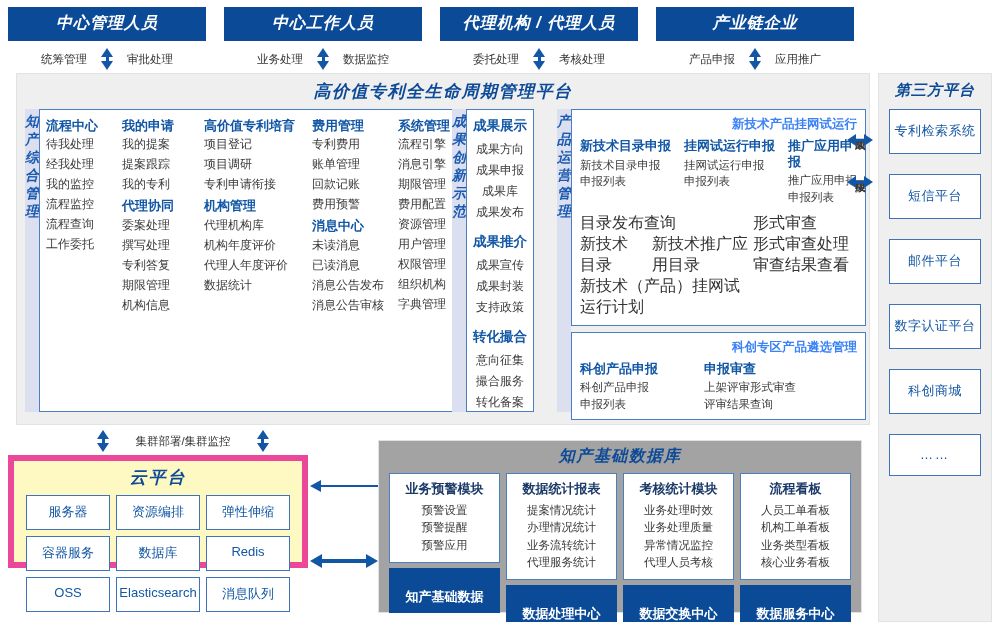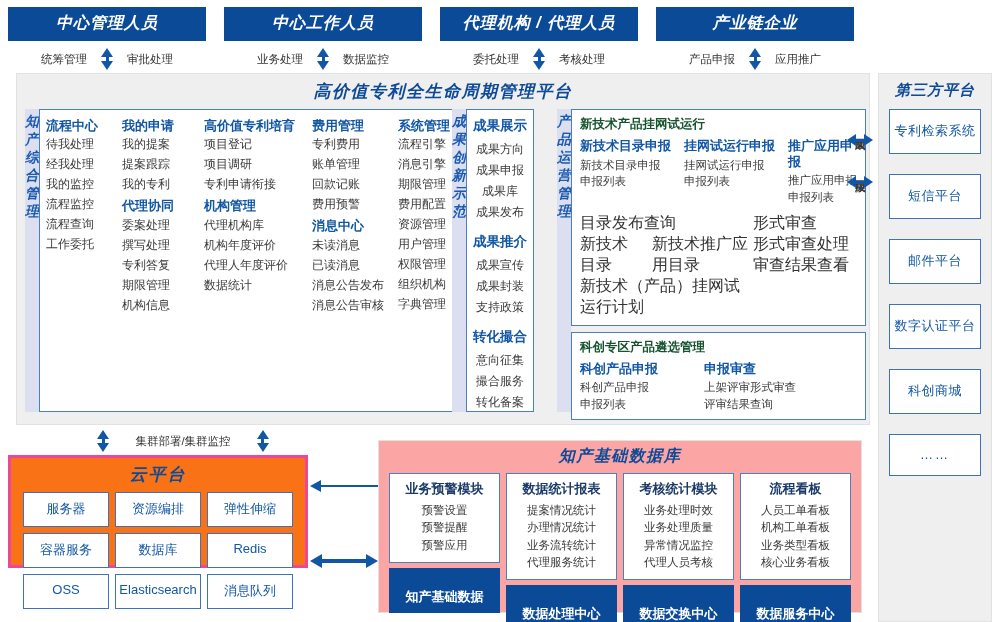--- a/index.html
+++ b/index.html
@@ -100,21 +100,21 @@
 
   
   .sect-c .sect-box {
     flex-direction: column; gap: 6px; border: none; background: transparent;
     padding: 0;
   }
   .subpanel {
     border: 1px solid #4a7fc1; background: #fff; padding: 6px 8px 7px;
   }
   .subpanel-title {
-    text-align: left; font-weight: bold; font-size: 12.5px; color: #14532d;
+    text-align: right; font-weight: bold; font-size: 12.5px; color: #3b82f6;
     margin-bottom: 5px;
   }
   .sub-cols { display: flex; }
   .sub-cols .gt {
     color: #1257a5; font-weight: bold; font-size: 13px; line-height: 1.2;
     margin-bottom: 3px;
   }
   .sub-cols .it {
     font-size: 11.5px; color: #3a3a3a; line-height: 1.45; white-space: nowrap;
   }
@@ -170,21 +170,21 @@
   
   .cluster {
     position: absolute; left: 8px; top: 428px; width: 350px; height: 26px;
     display: flex; align-items: center; justify-content: center; gap: 26px;
   }
   .cluster .lbl { font-size: 11.5px; color: #333; }
 
   
   .cloud {
     position: absolute; left: 8px; top: 455px; width: 300px; height: 113px;
-    background: #f97316; border: 3px solid #ec4899;
+    background: #fef9c3; border: 6px solid #ec4899;
   }
   .cloud-title {
     text-align: center; color: #0d4a97; font-weight: bold; font-style: italic;
     font-size: 17px; letter-spacing: 2px; padding: 5px 0 6px;
   }
   .cloud-grid {
     display: grid; grid-template-columns: 1fr 1fr 1fr; gap: 6px;
     padding: 0 12px 10px;
   }
   .cloud-cell {
@@ -214,21 +214,21 @@
     content: ""; position: absolute; top: 0; width: 0; height: 0;
     border-top: 7px solid transparent; border-bottom: 7px solid transparent;
   }
   .arrow-both::before { left: 0; border-right: 12px solid #1257a5; }
   .arrow-both::after { right: 0; border-left: 12px solid #1257a5; }
   .arrow-both span { position: absolute; left: 10px; right: 10px; top: 5px; height: 4px; background: #1257a5; }
 
   
   .db {
     position: absolute; left: 378px; top: 440px; width: 484px; height: 173px;
-    background: #fca5a5; border: 1px solid #e2e2e2;
+    background: #a3a3a3; border: 1px solid #e2e2e2;
   }
   .db-title {
     text-align: center; color: #0d4a97; font-weight: bold; font-style: italic;
     font-size: 16px; letter-spacing: 1.5px; padding: 5px 0 6px;
   }
   .db-grid { display: flex; gap: 6px; padding: 0 10px 10px; }
   .db-col { flex: 1; display: flex; flex-direction: column; }
   .db-box {
     border: 1px solid #4a7fc1; background: #fff; padding: 6px 0 8px;
     text-align: center;

